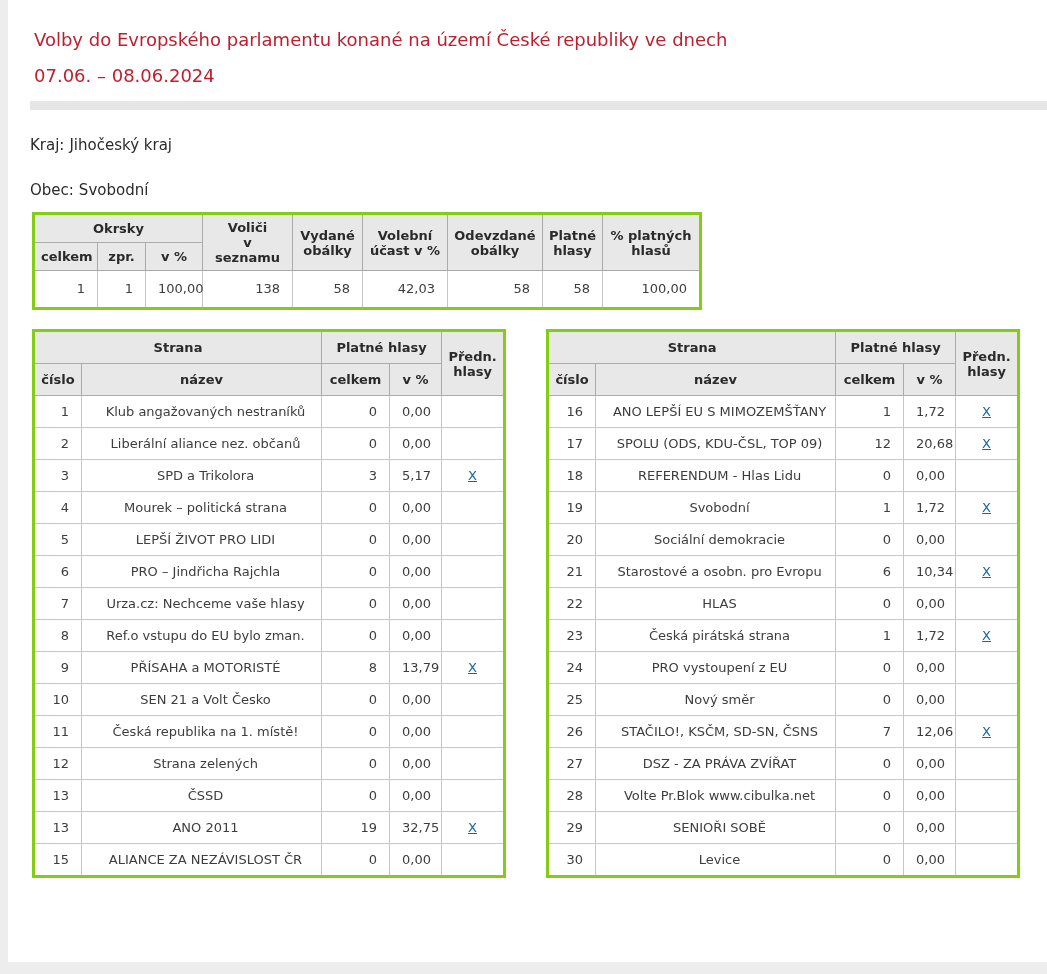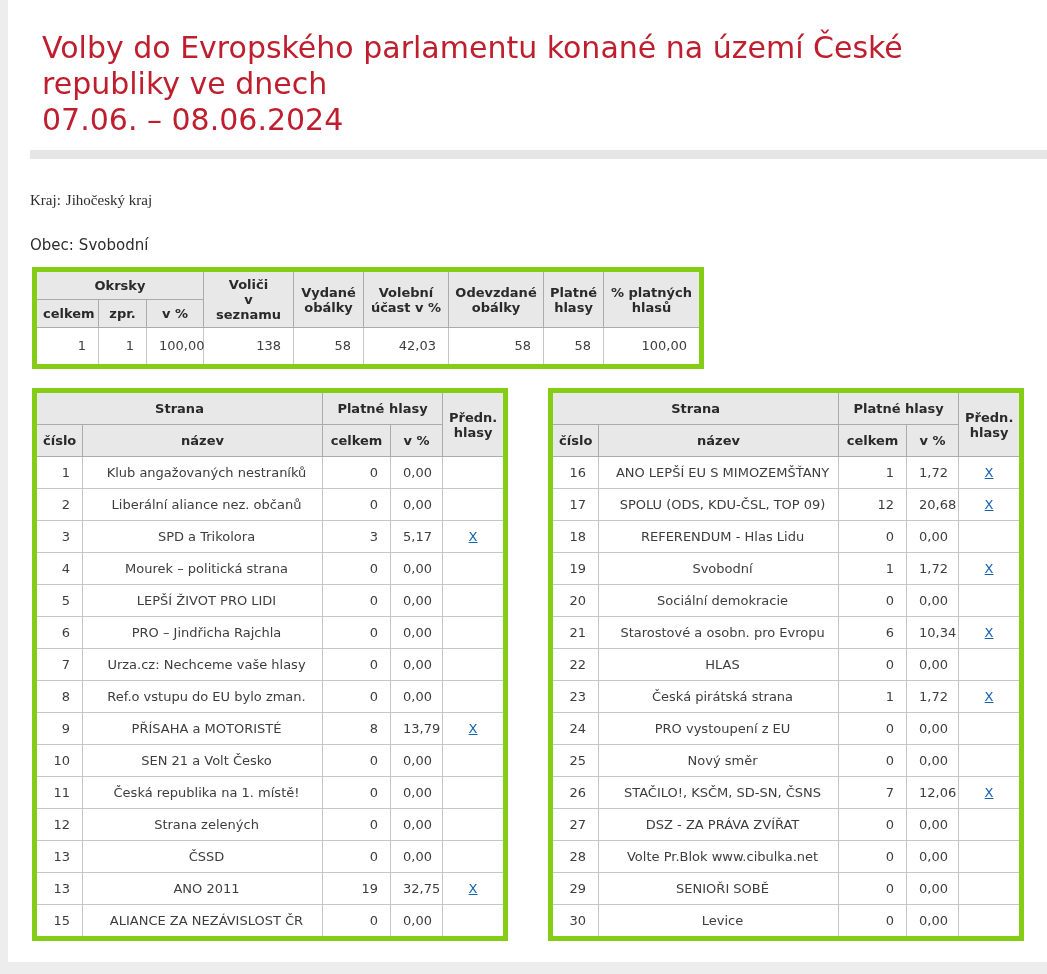--- a/index.html
+++ b/index.html
@@ -10,46 +10,46 @@
     position: relative;
   }
   .page {
     position: absolute; left: 8px; top: 0;
     width: 1039px; height: 962px;
     background: #ffffff;
   }
   .content { padding: 18px 0 0 22px; }
 
   h1.title {
-    margin: 12px;
-    font-size: 30px; line-height: 36px; font-weight: 400;
+    margin: 4px;
+    font-size: 18px; line-height: 36px; font-weight: 400;
     color: #be1e2d;
     white-space: pre-line;
     letter-spacing: 0;
   }
   .divider {
     margin-top: 7px;
     height: 9px;
     width: 1017px;
     background: #e6e6e6;
   }
   h2.subtitle {
     margin: 22px 0 0 0;
     font-size: 18px; line-height: 22px; font-weight: 400;
     color: #1f1f1f;
   }
   p.loc { margin: 27px 0 0 0; font-size: 15px; color: #2b2b2b; }
-  p.loc.first { margin-top: 33px; font-family: Liberation Serif, serif; }
+  p.loc.first { margin-top: 26px; }
   p.loc .lbl { margin-right: 5px; }
 
   table.tbl {
     border-collapse: collapse;
     table-layout: fixed;
     background: #fff;
-    border: 5px solid #84cc16;
+    border: 3px solid #84cc16;
   }
   table.tbl th {
     background: #e8e8e8;
     border: 1px solid #ababab;
     font-size: 13px; font-weight: bold; color: #2a2a2a;
     text-align: center; vertical-align: middle;
     white-space: pre-line;
     padding: 5px 6px;
   }
   table.tbl td {

